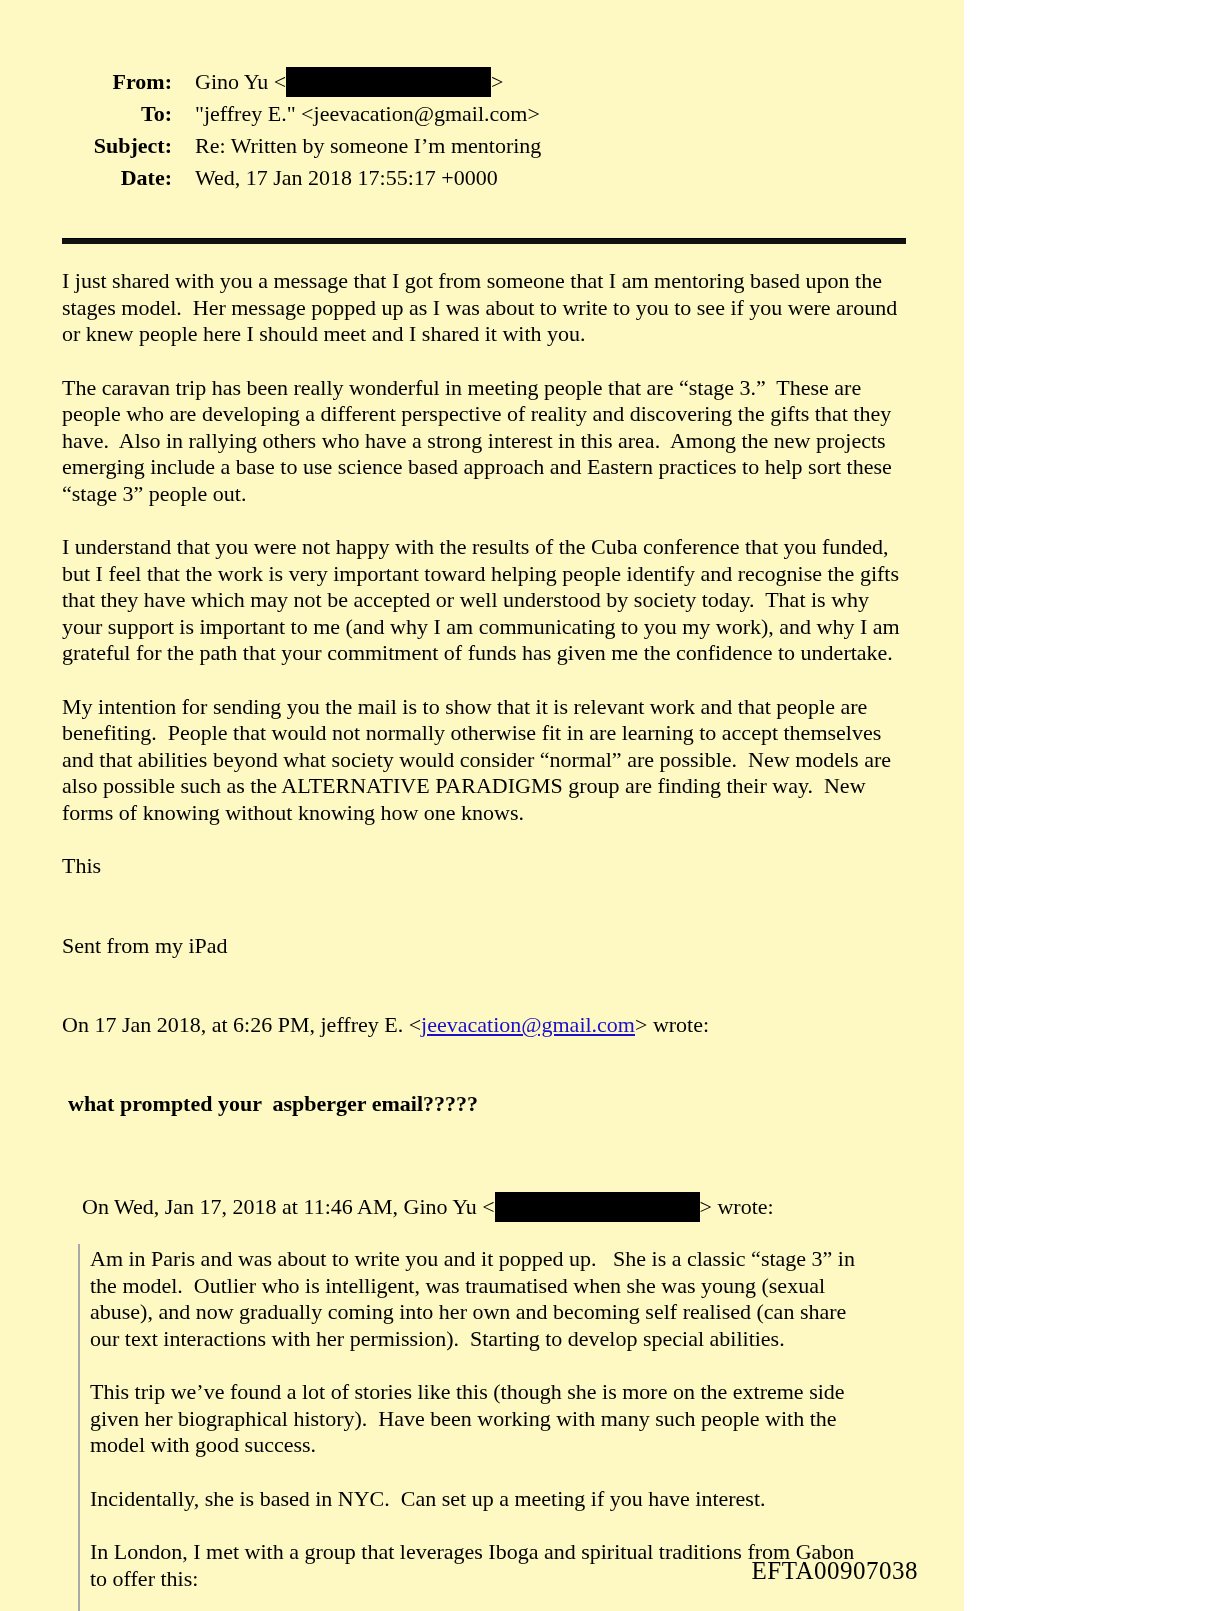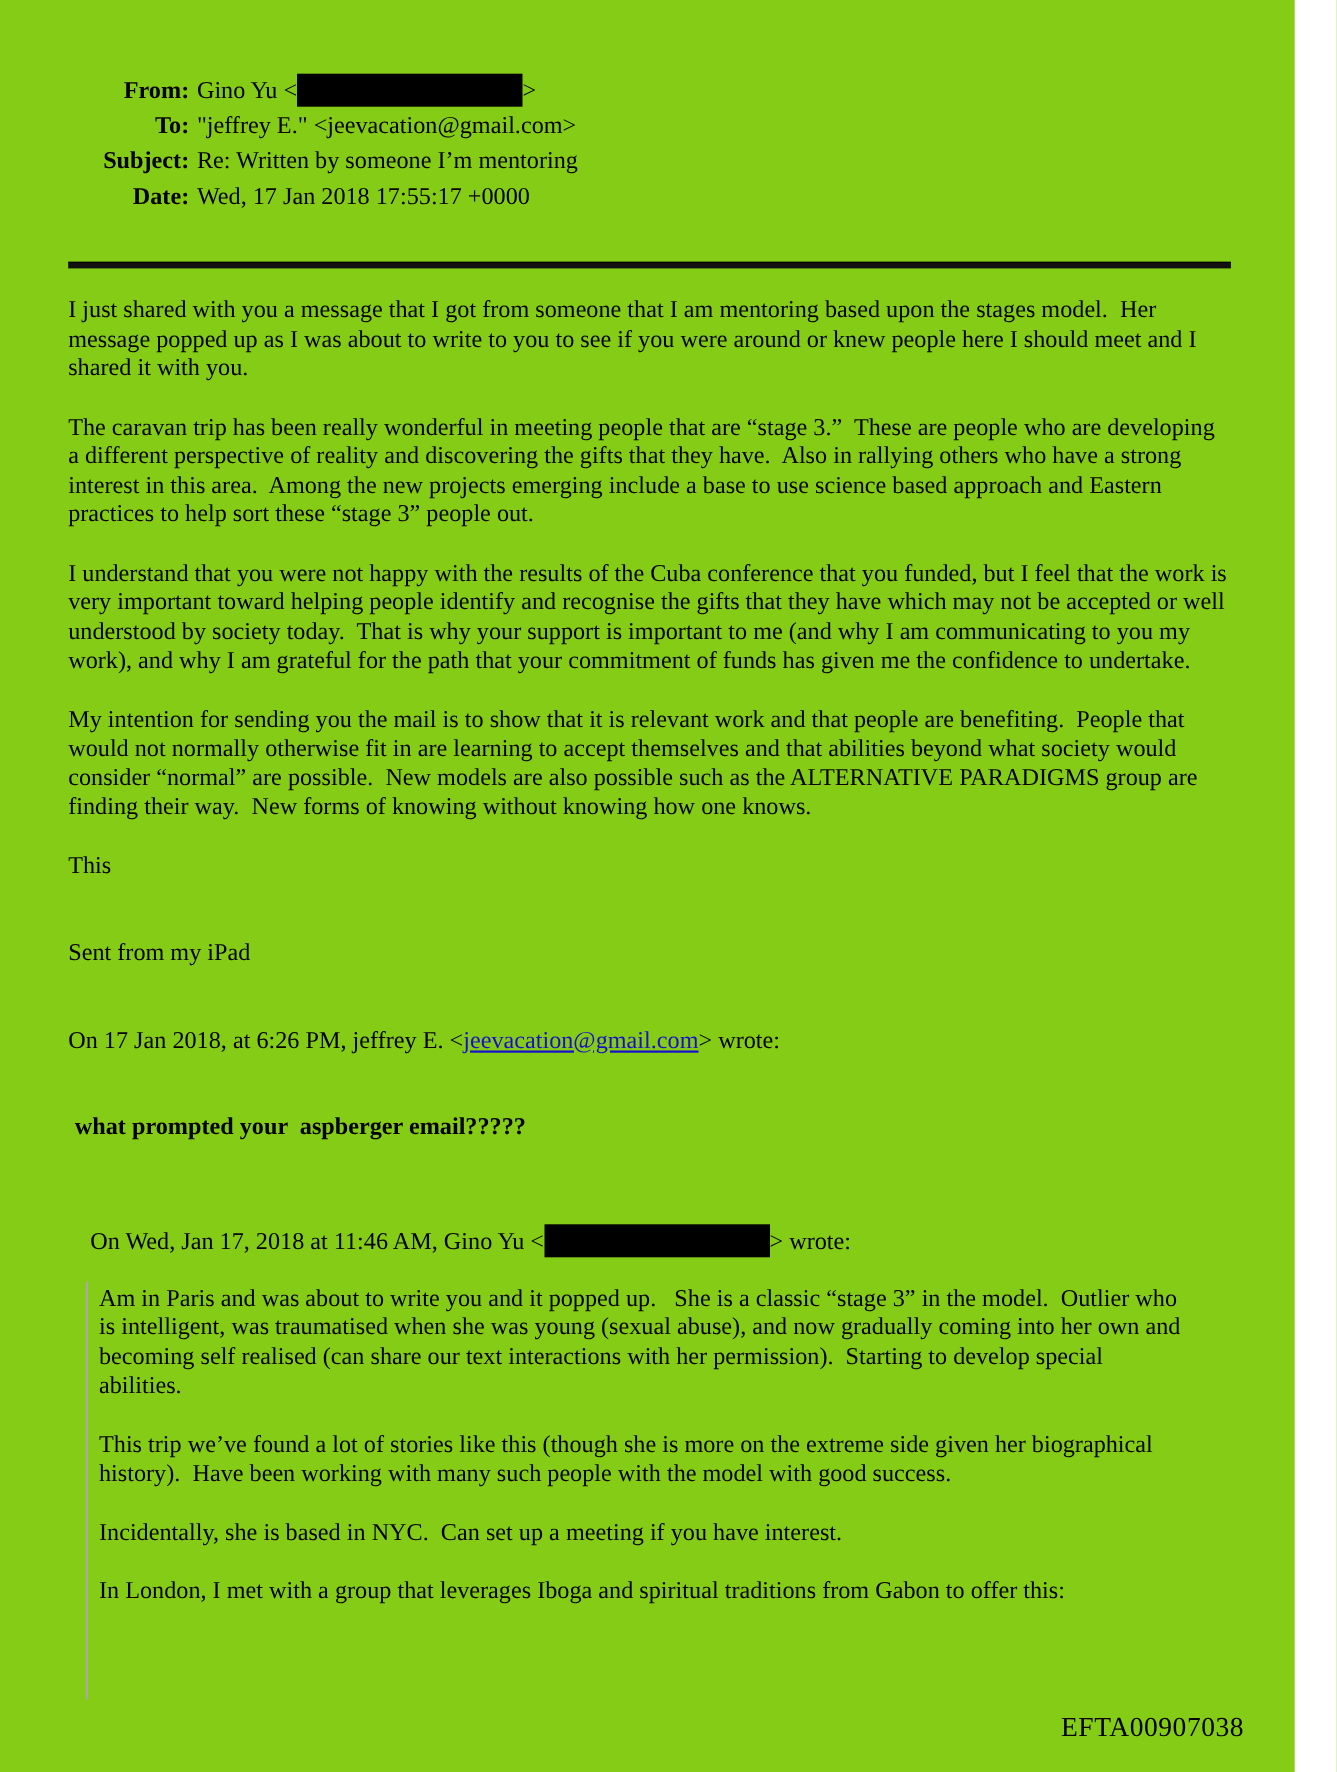--- a/index.html
+++ b/index.html
@@ -2,23 +2,23 @@
 <html><head>
 <meta charset="utf-8">
 <style>
   html, body {
     margin: 0;
     padding: 0;
     background: #ffffff;
   }
   .page {
     position: relative;
-    width: 1177px;
+    width: 964px;
     height: 1611px;
-    background: #84cc16;
+    background: #fef9c3;
     font-family: "Liberation Serif", serif;
     color: #000000;
     overflow: hidden;
   }
   .content {
     padding: 66px 58px 0 62px;
   }
   
   .mail-headers {
     margin-left: 18px;
@@ -28,21 +28,21 @@
     line-height: 32px;
     font-size: 22px;
   }
   .header-label {
     width: 92px;
     text-align: right;
     font-weight: bold;
     flex: 0 0 auto;
   }
   .header-value {
-    margin-left: 7px;
+    margin-left: 23px;
     white-space: pre-wrap;
   }
   .redaction {
     display: inline-block;
     background: #000000;
     width: 205px;
     height: 30px;
     vertical-align: -8px;
   }
   .divider {

